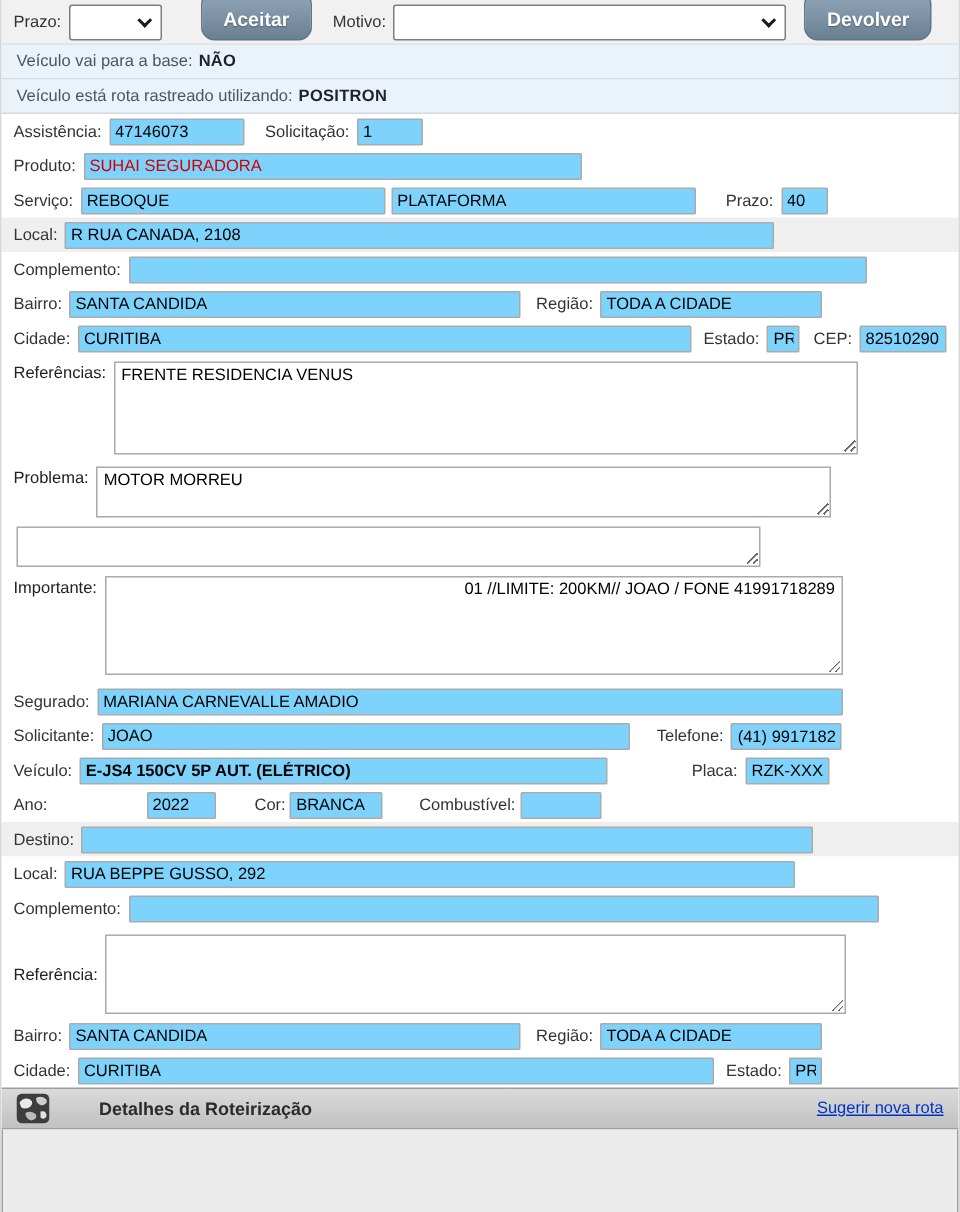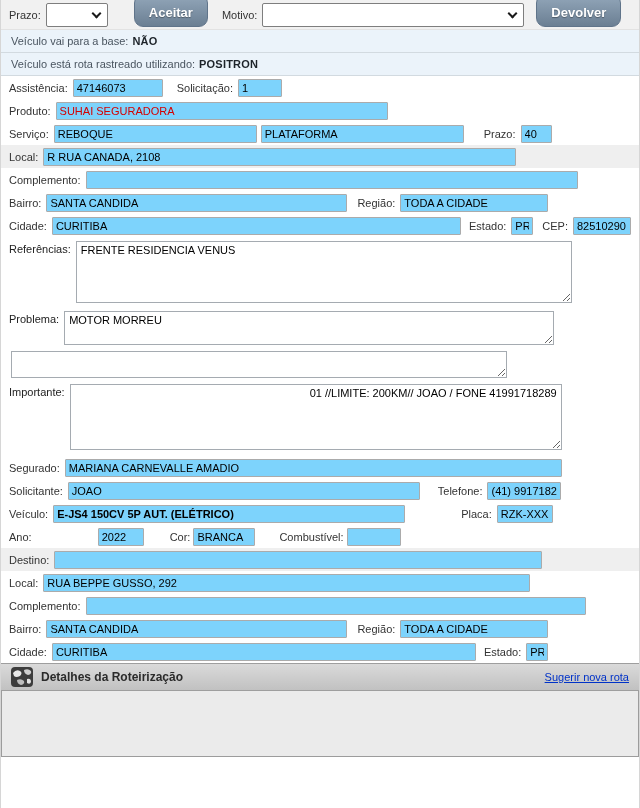--- a/index.html
+++ b/index.html
@@ -26,21 +26,21 @@
   .row { display:flex; align-items:center; padding:0 8px; height:23px; background:#fff; }
   .row.shade { background:#efefef; }
   .row .lbl { color:#333; white-space:nowrap; }
   .inp { border:1px solid #ababab; height:18px; font-family:inherit; font-size:11px; padding:1px 3px; color:#000; background:#7dd3fc; border-radius:1px; }
   .red { color:#d40000; }
   .tarow { display:flex; align-items:flex-start; padding:4px 8px 2px 8px; background:#fff; }
   .tarow .lbl { padding-top:2px; }
   .ta { border:1px solid #a5abb1; font-family:inherit; font-size:11px; padding:2px 4px; color:#000; resize:both; overflow:auto; }
 
   
-  .routing-hd { height:28px; background:linear-gradient(#dadada,#c1c1c1); border-top:1px solid #9e9e9e; border-bottom:1px solid #9e9e9e; display:flex; align-items:center; padding:0 10px; }
+  .routing-hd { height:28px; background:linear-gradient(#dadada,#c1c1c1); border-top:1px solid #9e9e9e; border-bottom:1px solid #9e9e9e; display:flex; align-items:center; padding:0 10px;gap:25px; }
   .routing-hd .title { font-weight:bold; font-size:12px; color:#2b2b2b; margin-left:8px; }
   .routing-hd .link { margin-left:auto; color:#0032c8; text-decoration:underline; cursor:pointer; }
   .globe { width:22px; height:20px; flex:0 0 auto; }
 
   .routing-panel { height:66px; background:#ebebeb; border:1px solid #9c9c9c; border-top:none; margin:0; }
 </style>
 </head>
 <body>
 
 <div class="page">
@@ -170,20 +170,24 @@
   <div class="row">
     <span class="lbl">Local:</span>
     <input class="inp" style="width: 487px; margin-left: 5px;" value="RUA BEPPE GUSSO, 292">
   </div>
 
   <div class="row">
     <span class="lbl">Complemento:</span>
     <input class="inp" style="width: 500px; margin-left: 5px;">
   </div>
 
+  <div class="tarow" style="height:62px;align-items:center;">
+    <span class="lbl">Referência:</span>
+    <textarea class="ta" style="width: 494px; height: 53px; margin-left: 5px;"></textarea>
+  </div>
 
   <div class="row">
     <span class="lbl">Bairro:</span>
     <input class="inp" style="width: 301px; margin-left: 5px;" value="SANTA CANDIDA">
     <span class="lbl" style="margin-left:10px;">Região:</span>
     <input class="inp" style="width: 148px; margin-left: 5px;" value="TODA A CIDADE">
   </div>
 
   <div class="row">
     <span class="lbl">Cidade:</span>

